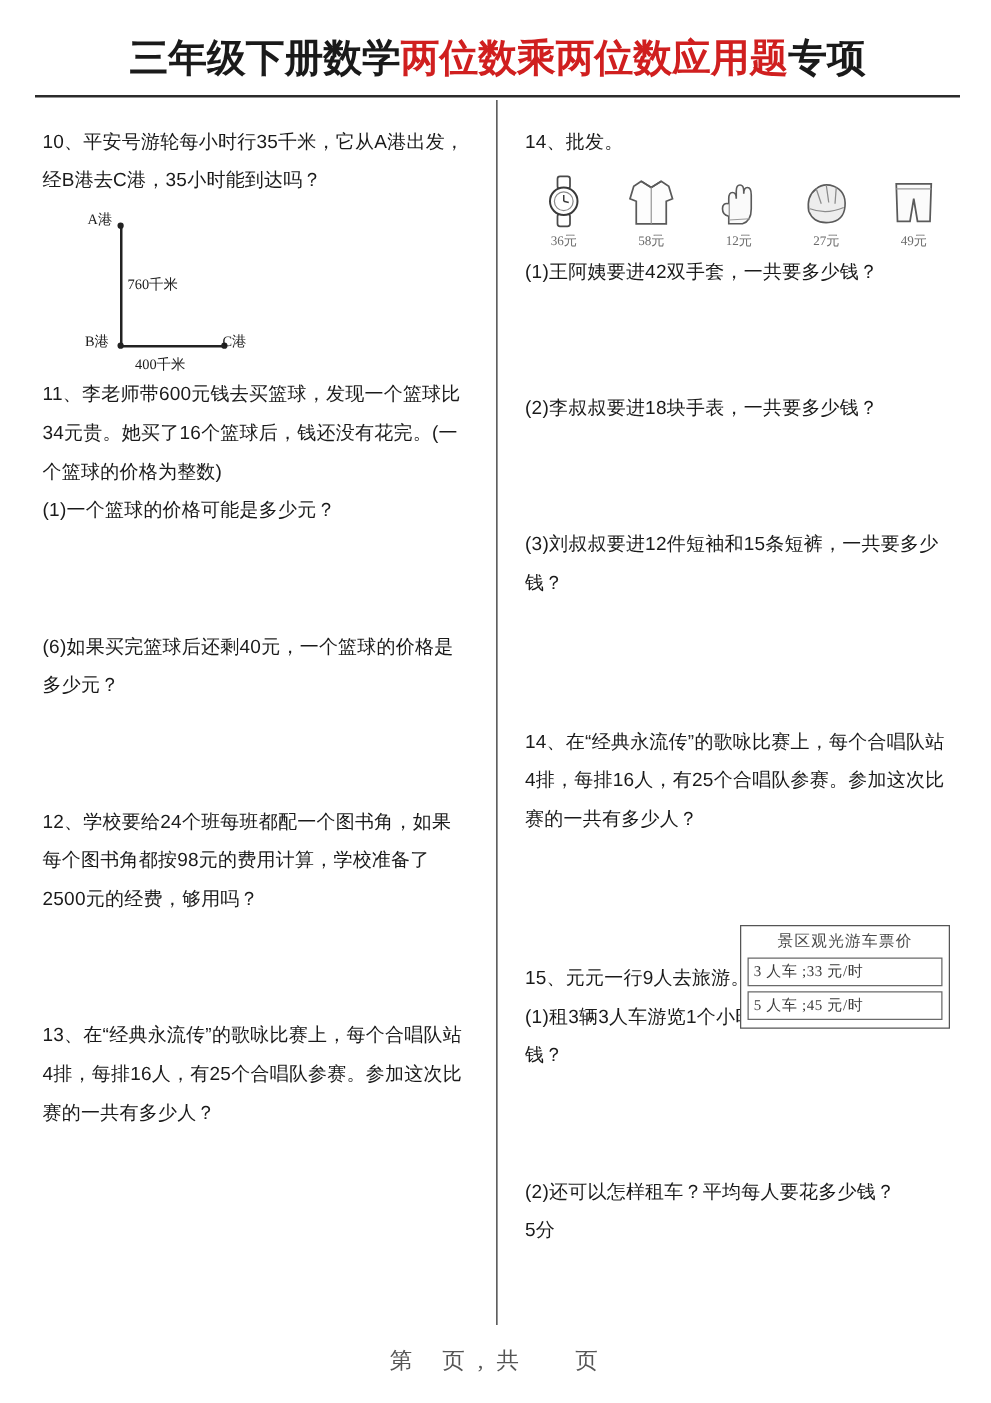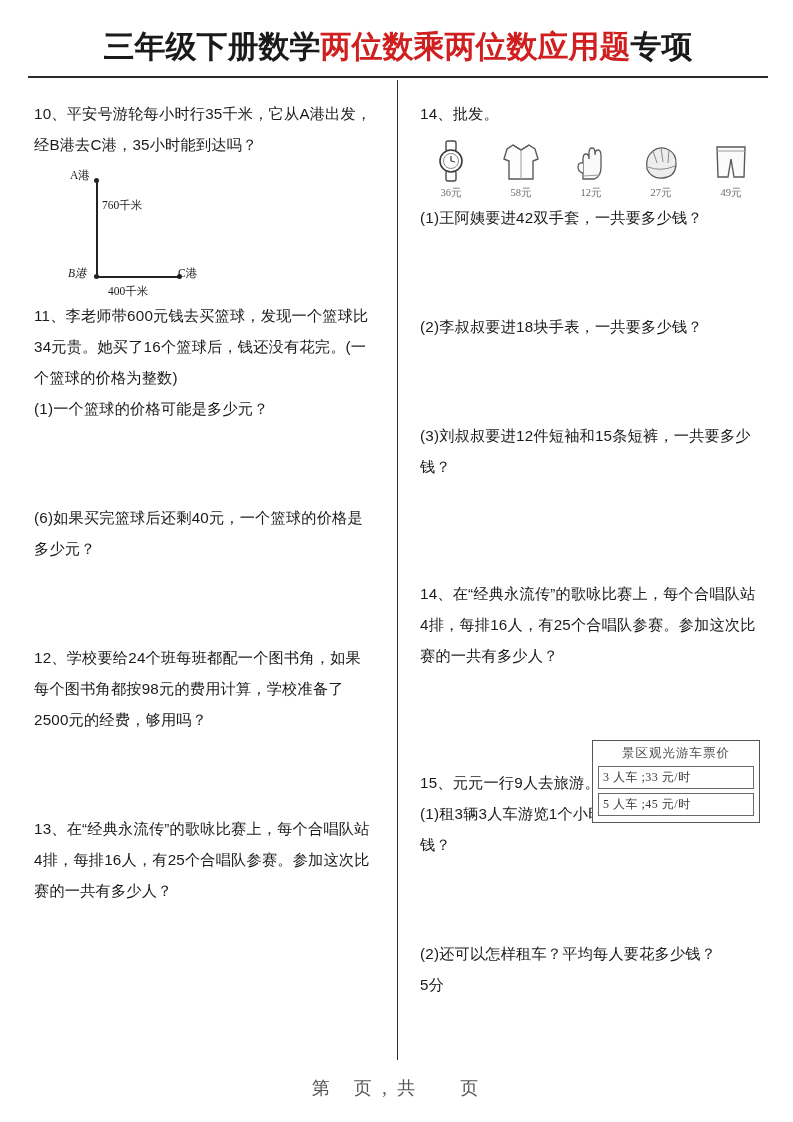--- a/index.html
+++ b/index.html
@@ -102,23 +102,23 @@
     height: 5px;
     border-radius: 50%;
     background: #222;
   }
   .diagram .lbl {
     position: absolute;
     font-size: 11.5px;
     white-space: nowrap;
   }
   .lbl-a { left: 20px; top: 2px; }
-  .lbl-b { left: 18px; top: 100px; font-style: italic; }
+  .lbl-b { left: 18px; top: 100px; }
   .lbl-c { left: 128px; top: 100px; }
-  .lbl-v { left: 52px; top: 32px; font-size: 12.5px; }
+  .lbl-v { left: 52px; top: 54px; font-size: 12.5px; }
   .lbl-h { left: 58px; top: 118px; font-size: 12.5px; }
 
   
   .goods {
     display: flex;
     align-items: flex-end;
     gap: 16px;
     margin: 8px 0 2px 4px;
   }
   .good {

